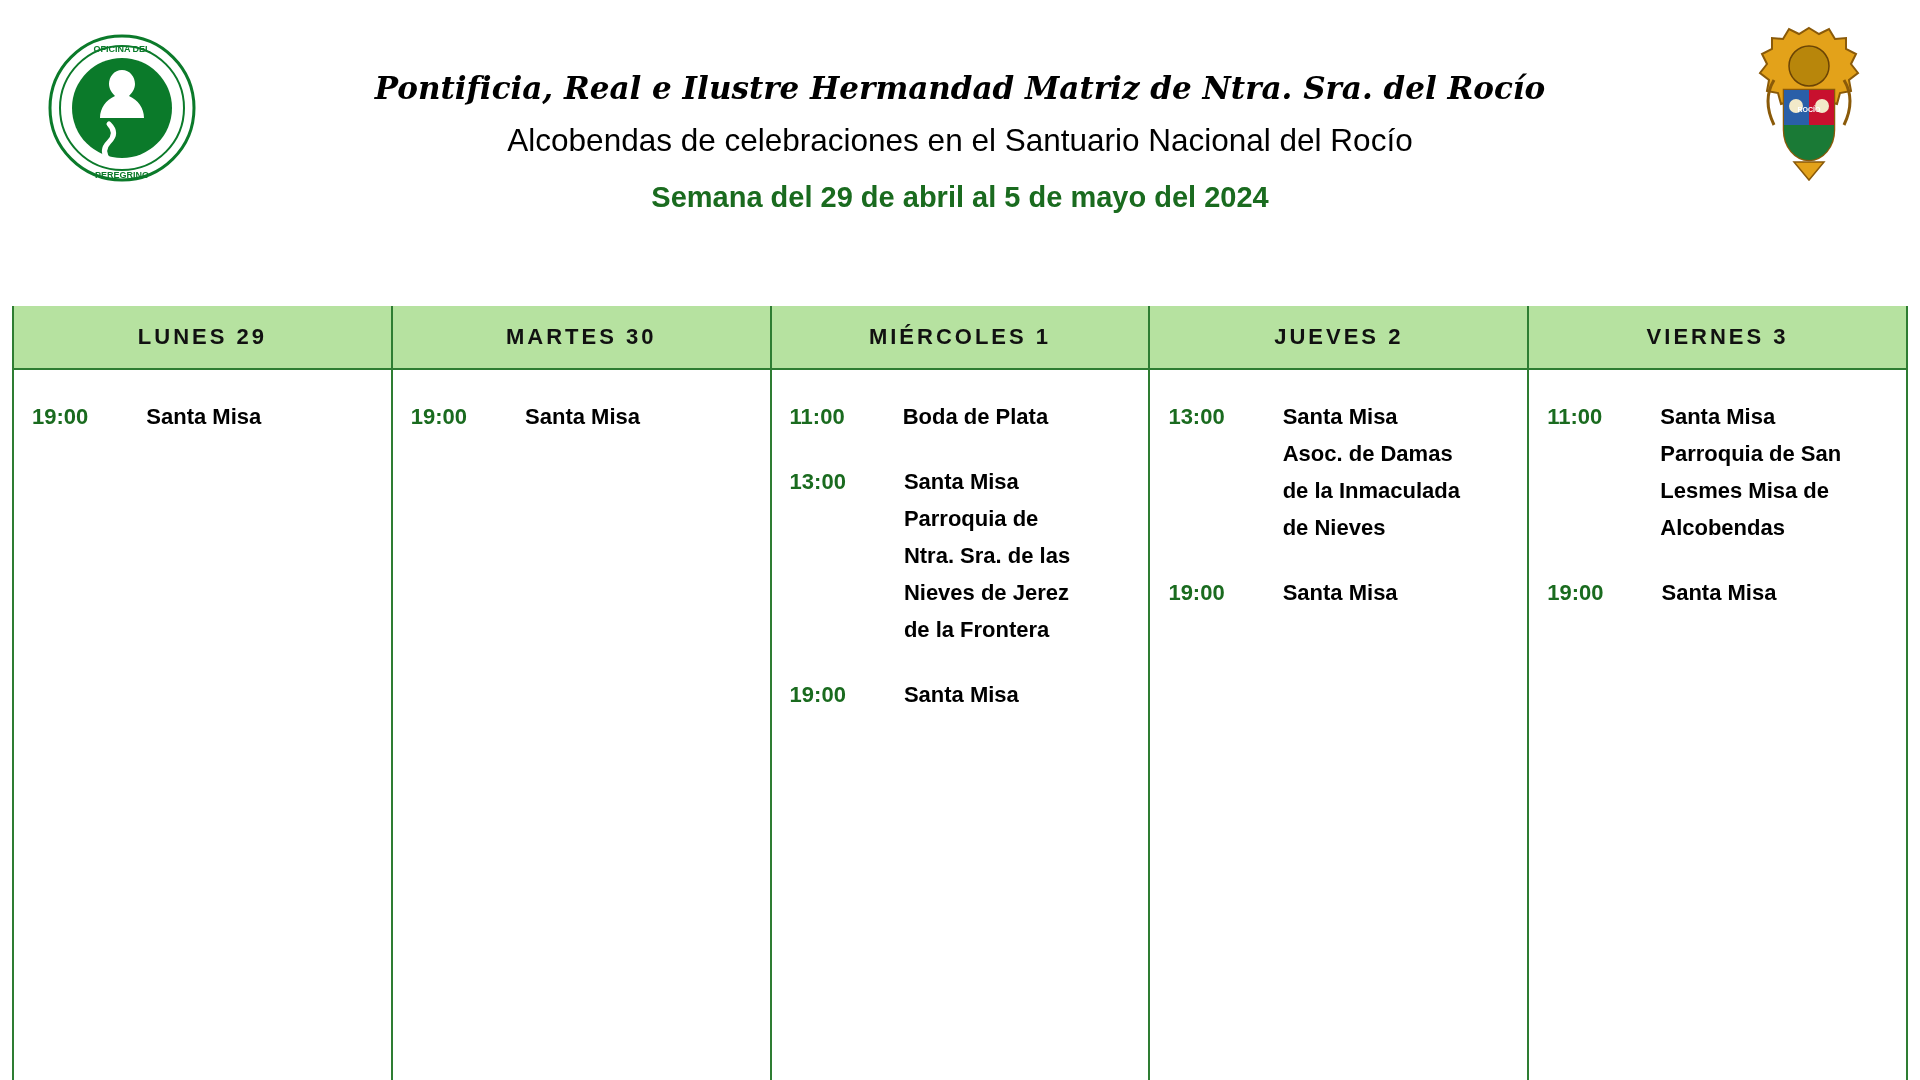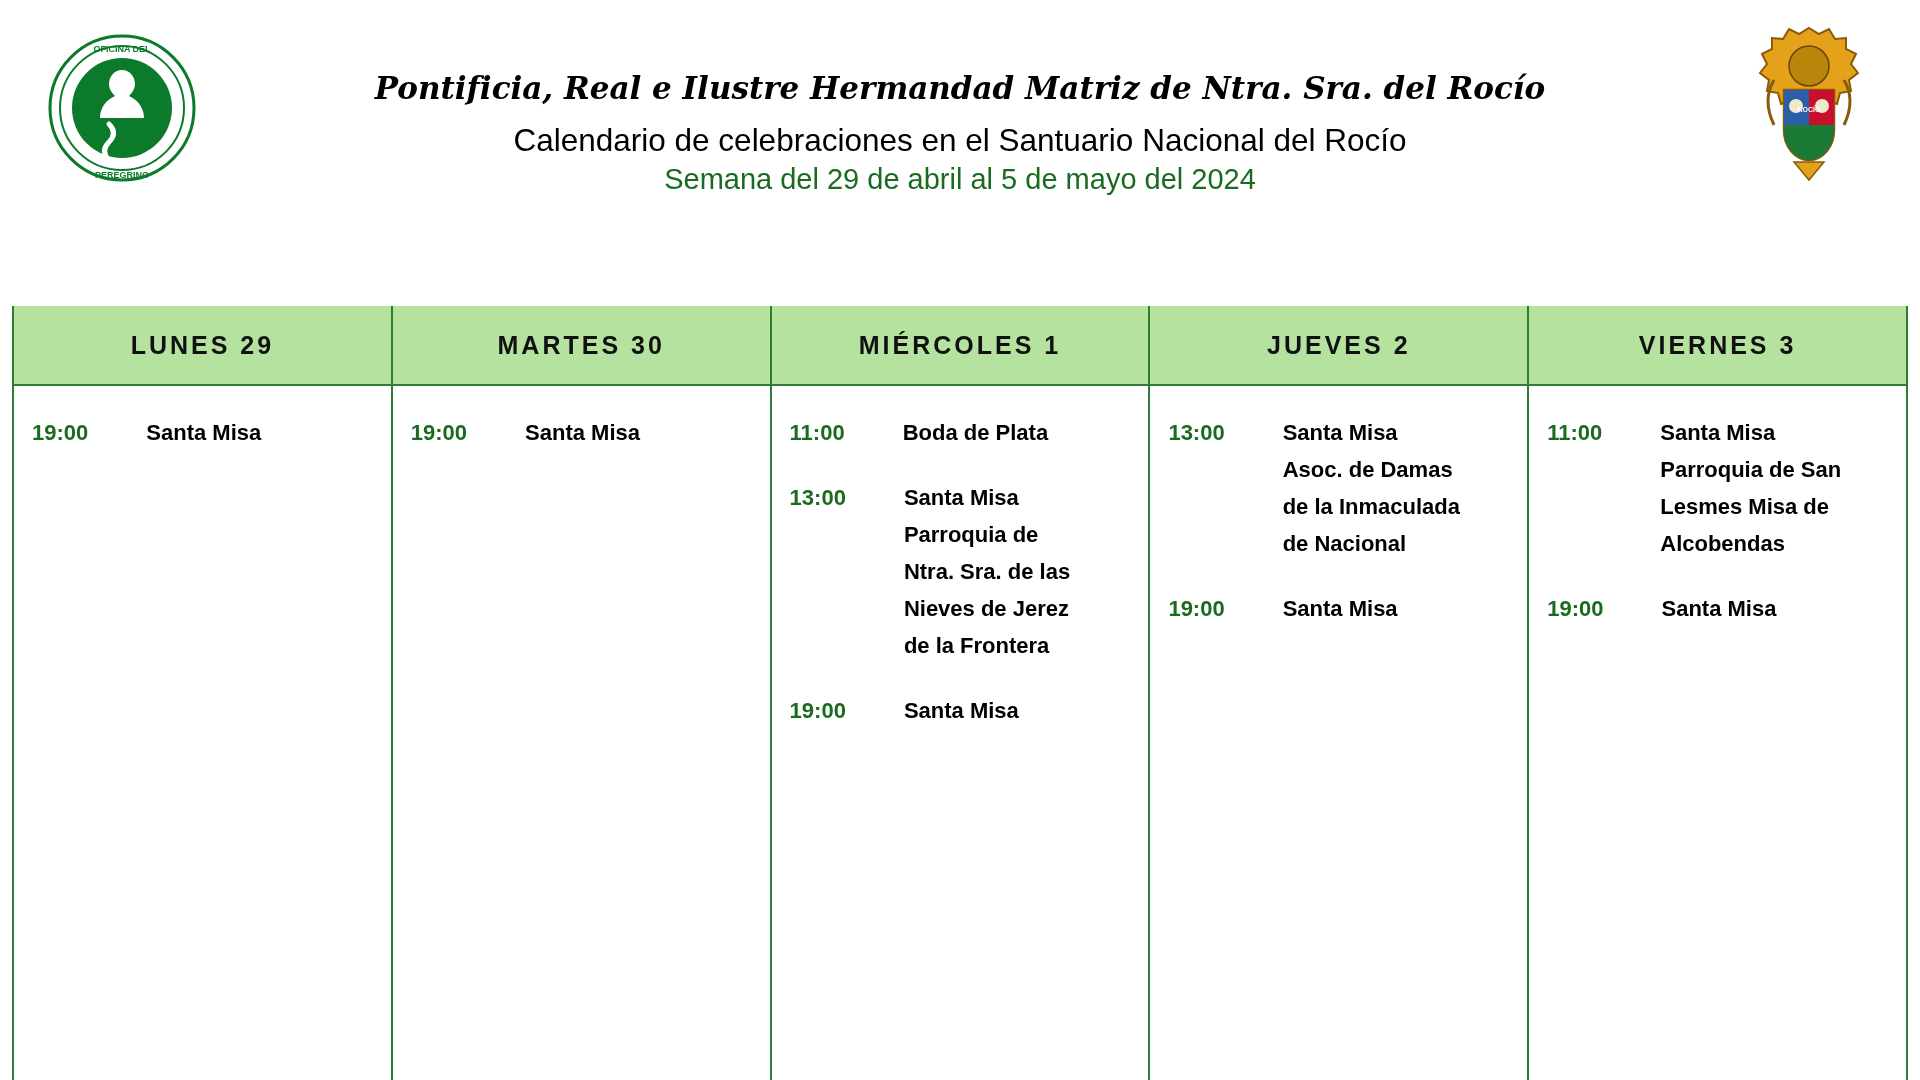--- a/index.html
+++ b/index.html
@@ -62,24 +62,24 @@
   }
   .title-sub {
     font-family: "Liberation Sans", sans-serif;
     font-weight: normal;
     font-size: 31.5px;
     color: #000000;
     margin-top: 16px;
   }
   .title-week {
     font-family: "Liberation Sans", sans-serif;
-    font-weight: normal;
+    font-weight: bold;
     font-size: 29px;
     color: #1a6b1f;
-    margin-top: 4px;
+    margin-top: 22px;
   }
 
   
   .calendar {
     position: absolute;
     left: 12px;
     top: 304px;
     width: 1896px;
     height: 790px;
     display: flex;
@@ -93,26 +93,26 @@
     border-right: 2px solid #2e7d32;
     box-sizing: border-box;
     min-width: 0;
   }
   .day-col:first-child {
     border-left: 2px solid #2e7d32;
   }
 
   .day-head {
     background: #b6e2a0;
-    height: 80px;
+    height: 64px;
     display: flex;
     align-items: center;
     justify-content: center;
     font-weight: bold;
-    font-size: 25px;
+    font-size: 22px;
     letter-spacing: 3px;
     color: #111111;
     border-bottom: 2px solid #2e7d32;
     box-sizing: border-box;
   }
 
   .day-body {
     flex: 1 1 auto;
     padding: 28px 18px 10px 18px;
     box-sizing: border-box;
@@ -174,21 +174,21 @@
         <circle cx="78" cy="86" r="7" fill="#f2e9c9"></circle>
         <path d="M50 142 l15 18 l15 -18 z" fill="#e3a21a" stroke="#8a5a09" stroke-width="1.5"></path>
         <path d="M30 60 q-12 20 0 45" fill="none" stroke="#8a5a09" stroke-width="3"></path>
         <path d="M100 60 q12 20 0 45" fill="none" stroke="#8a5a09" stroke-width="3"></path>
         <text x="65" y="92" text-anchor="middle" font-family="Liberation Sans, sans-serif" font-size="7" fill="#ffffff" font-weight="bold">ROCÍO</text>
       </svg>
     </div>
 
     <div class="titles">
       <div class="title-main">Pontificia, Real e Ilustre Hermandad Matriz de Ntra. Sra. del Rocío</div>
-      <div class="title-sub">Calendario de celebraciones en el Santuario Nacional del Rocío</div>
+      <div class="title-sub">Alcobendas de celebraciones en el Santuario Nacional del Rocío</div>
       <div class="title-week">Semana del 29 de abril al 5 de mayo del 2024</div>
     </div>
   </div>
 
   <div class="calendar" id="calendar">
       <div class="day-col">
         <div class="day-head">LUNES 29</div>
         <div class="day-body">
           <div class="event">
             <div class="event-time">19:00</div>
@@ -238,21 +238,21 @@
       </div>
       <div class="day-col">
         <div class="day-head">JUEVES 2</div>
         <div class="day-body">
           <div class="event">
             <div class="event-time">13:00</div>
             <div class="event-desc">
               <span class="line">Santa Misa</span>
               <span class="line">Asoc. de Damas</span>
               <span class="line">de la Inmaculada</span>
-              <span class="line">de Nacional</span>
+              <span class="line">de Nieves</span>
             </div>
           </div>
           <div class="event">
             <div class="event-time">19:00</div>
             <div class="event-desc">
               <span class="line">Santa Misa</span>
             </div>
           </div>
         </div>
       </div>

